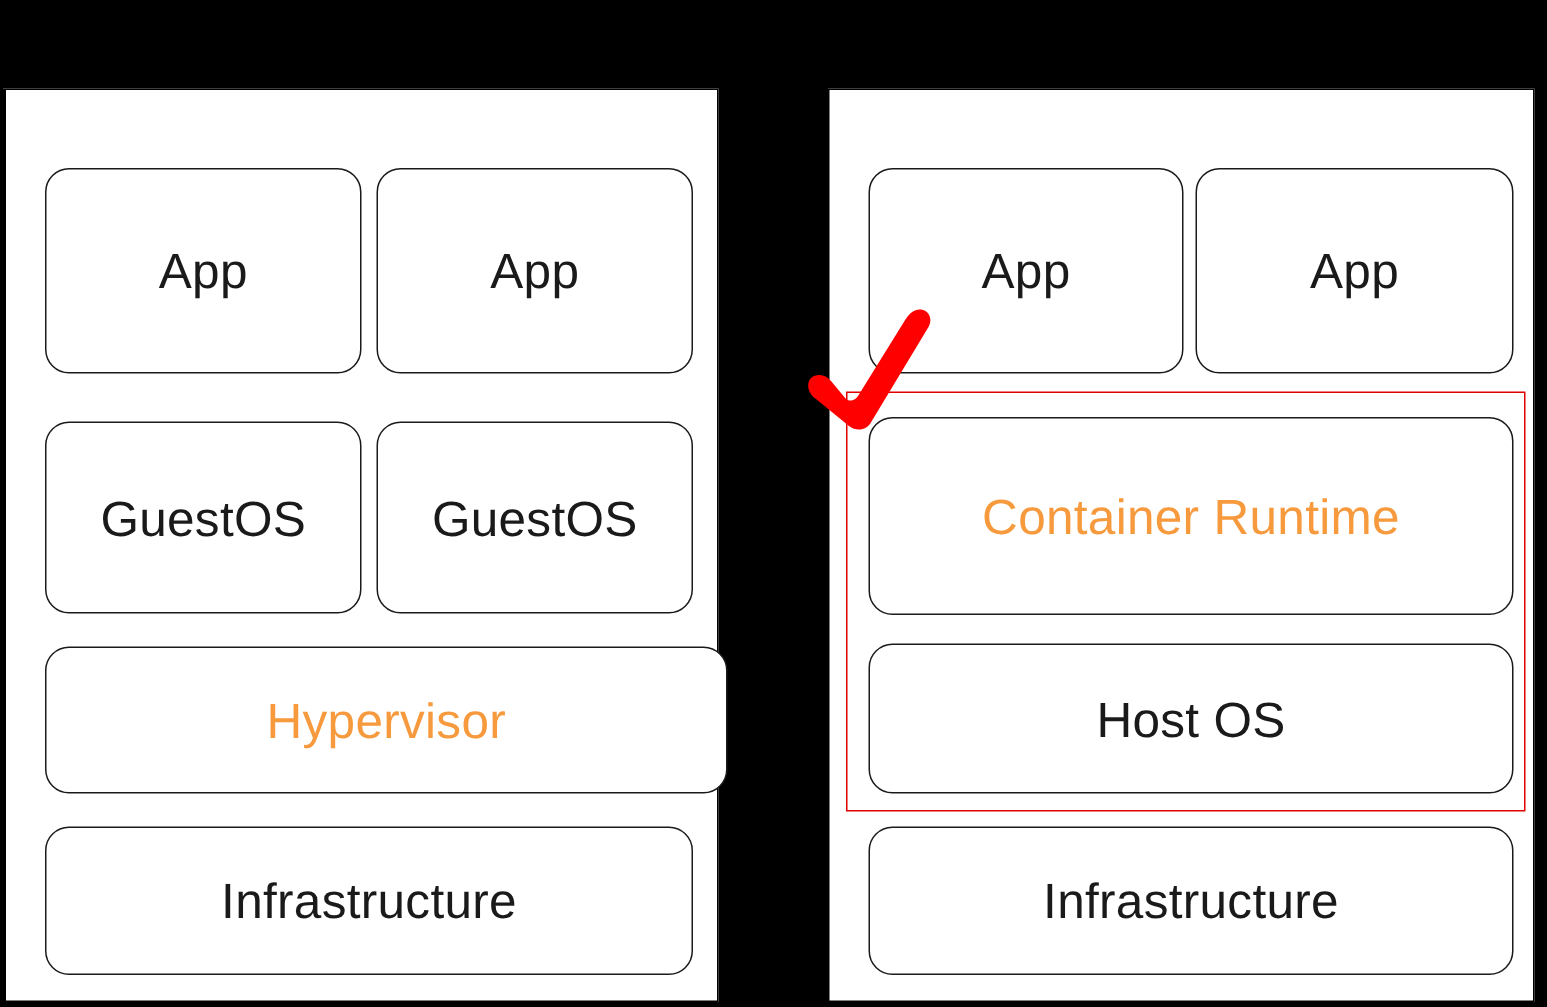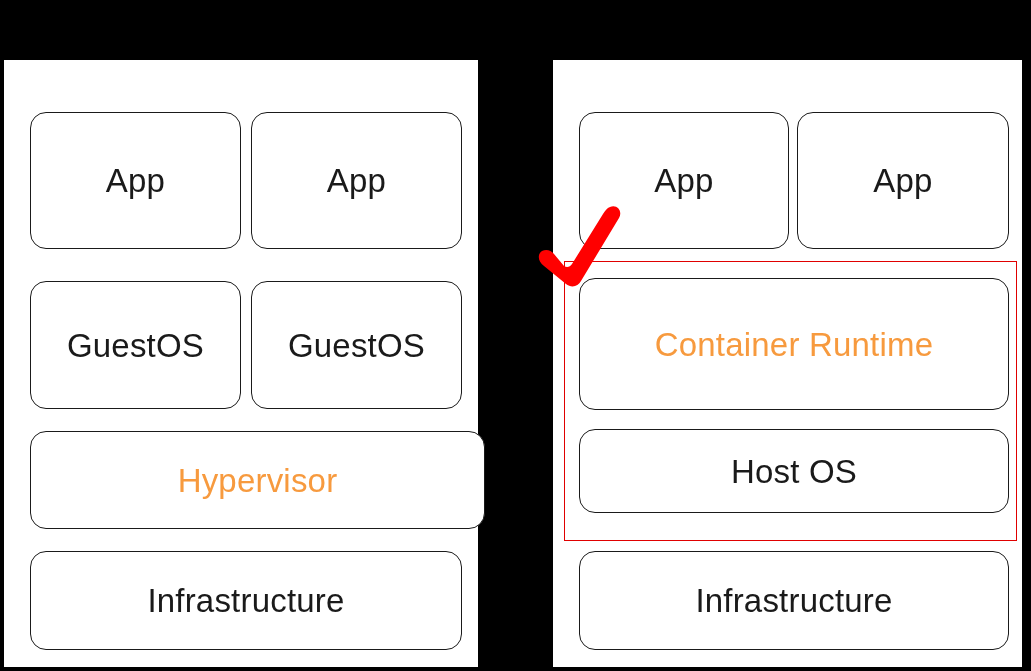--- a/index.html
+++ b/index.html
@@ -70,21 +70,21 @@
   #vm-app-2        { left: 247px; top: 52px;  width: 211px; height: 137px; }
   #vm-guestos-1    { left: 26px;  top: 221px; width: 211px; height: 128px; }
   #vm-guestos-2    { left: 247px; top: 221px; width: 211px; height: 128px; }
   #vm-hypervisor   { left: 26px;  top: 371px; width: 455px; height: 98px;  }
   #vm-infra        { left: 26px;  top: 491px; width: 432px; height: 99px;  }
 
   
   #ct-app-1        { left: 26px;  top: 52px;  width: 210px; height: 137px; }
   #ct-app-2        { left: 244px; top: 52px;  width: 212px; height: 137px; }
   #ct-runtime      { left: 26px;  top: 218px; width: 430px; height: 132px; }
-  #ct-hostos       { left: 26px;  top: 369px; width: 430px; height: 84px; }
+  #ct-hostos       { left: 26px;  top: 369px; width: 430px; height: 100px; }
   #ct-infra        { left: 26px;  top: 491px; width: 430px; height: 99px;  }
 
   
   #highlight-rect {
     position: absolute;
     left: 11px;
     top: 201px;
     width: 453px;
     height: 280px;
     box-sizing: border-box;

